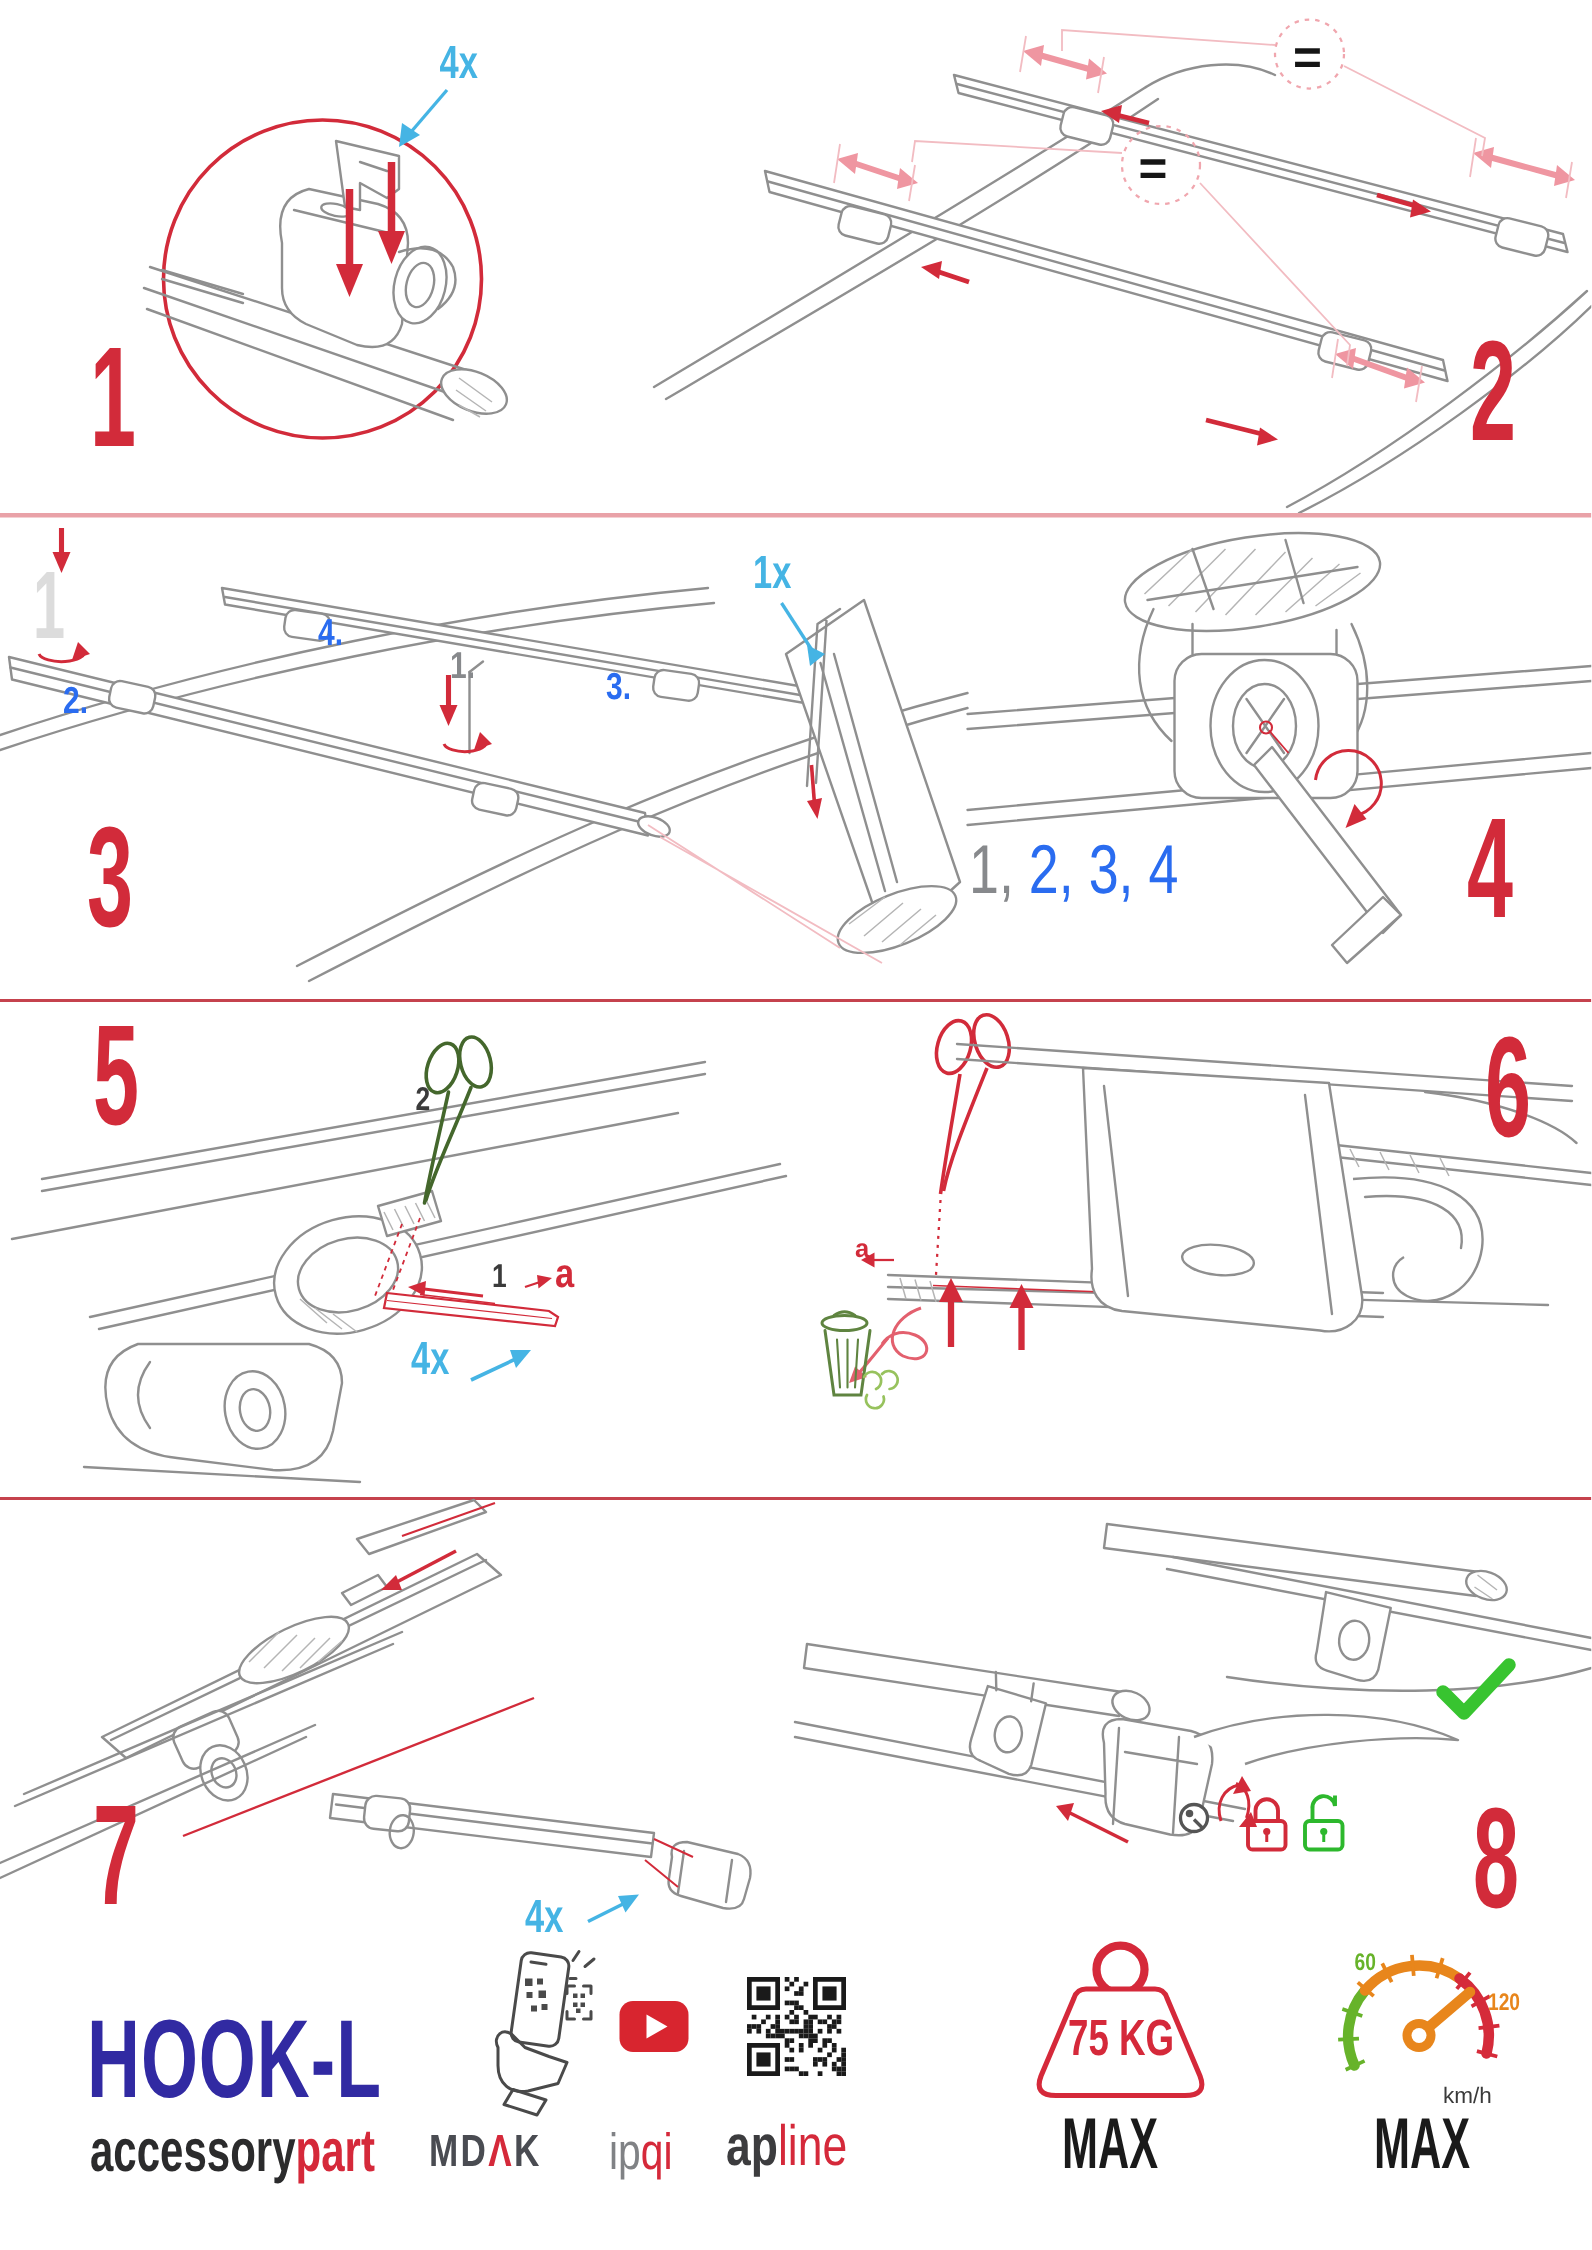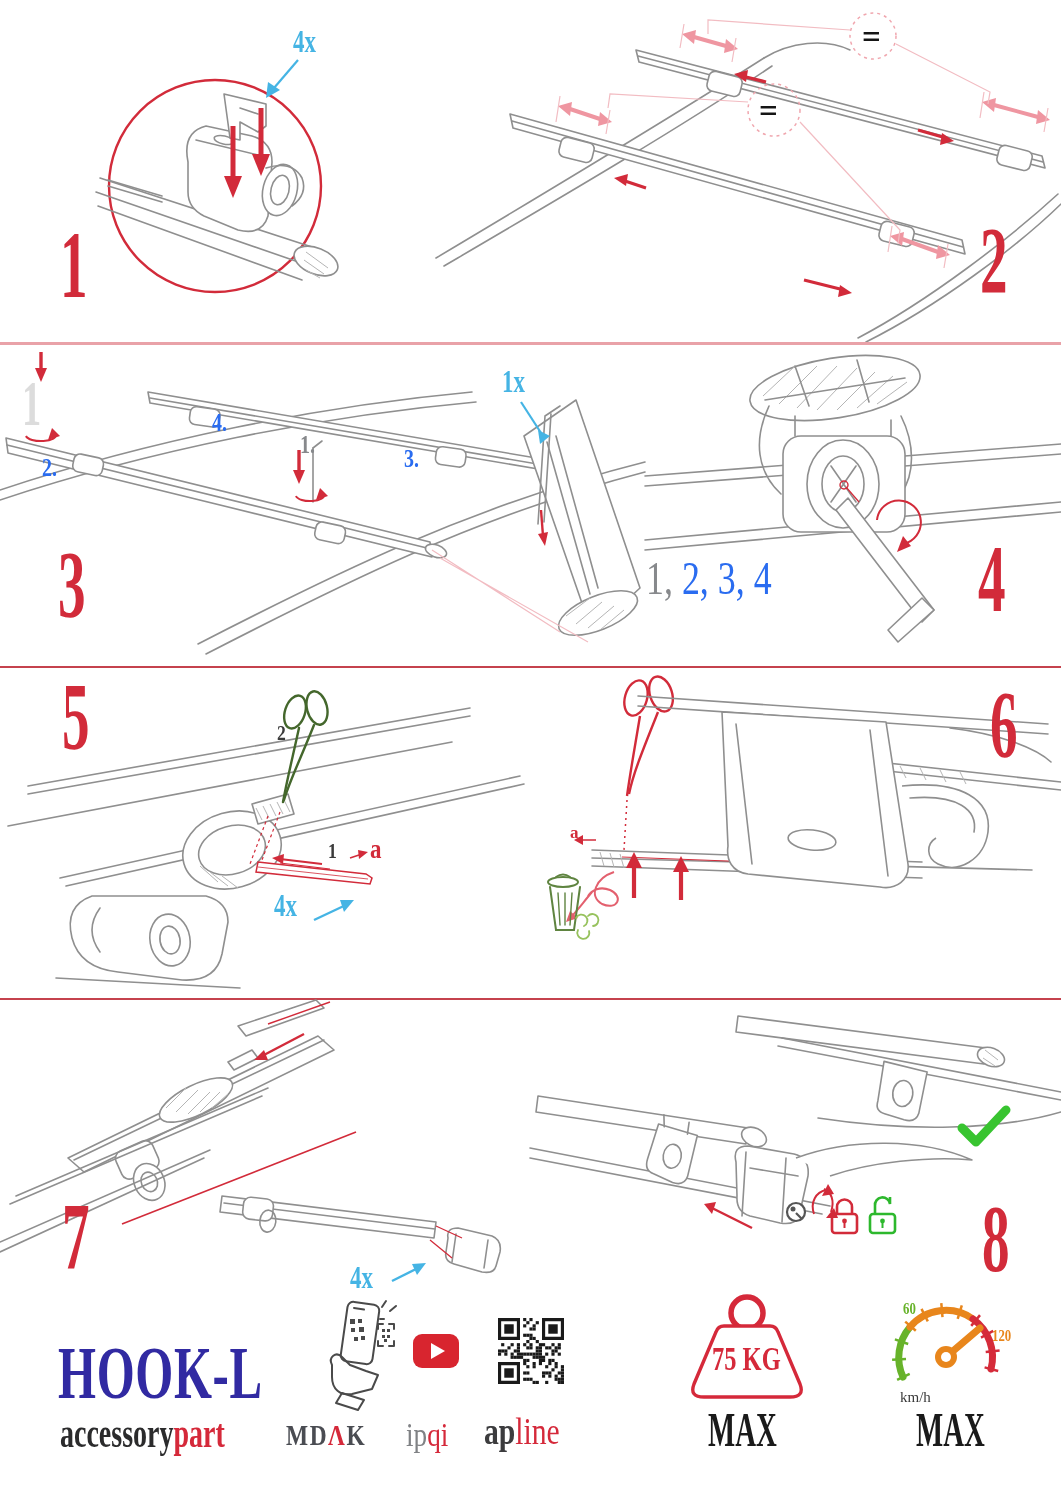--- a/index.html
+++ b/index.html
@@ -1,17 +1,17 @@
 <!DOCTYPE html>
 <html><head>
 <meta charset="utf-8">
 <style>
   html,body{margin:0;padding:0;background:#ffffff;}
   .page{position:relative;width:1061px;height:1500px;background:#ffffff;
-        font-family:Liberation Serif, serif;overflow:hidden;}
+        font-family:Liberation Sans, sans-serif;overflow:hidden;}
   svg{position:absolute;overflow:visible;}
 
   
   .stepnum{position:absolute;color:#d22b3a;font-weight:bold;font-size:95px;line-height:0.78;
            transform:scaleX(0.58);transform-origin:left top;letter-spacing:0;}
   .qty{position:absolute;color:#45b4e4;font-weight:bold;font-size:31px;line-height:1;
        transform:scaleX(0.74);transform-origin:left top;}
   .bluelbl{position:absolute;color:#2a6cf0;font-size:25px;font-weight:bold;line-height:1;
            transform:scaleX(0.8);transform-origin:left top;}
   .graylbl{position:absolute;color:#87898c;font-size:25px;font-weight:bold;line-height:1;
@@ -642,16 +642,16 @@
       <line x1="99.0" y1="42.6" x2="111.2" y2="35.8" stroke="#d52b3a"></line>
       <line x1="103.7" y1="57.1" x2="117.6" y2="55.4" stroke="#d52b3a"></line>
       <line x1="102.6" y1="72.4" x2="116.2" y2="76.0" stroke="#d52b3a"></line>
     </g>
     <line x1="64" y1="62" x2="98" y2="33" stroke="#e8861c" stroke-width="7" stroke-linecap="round"></line>
     <circle cx="64" cy="62" r="11" fill="#e8861c"></circle>
     <circle cx="64" cy="62" r="5" fill="#ffffff"></circle>
   </svg>
   <span class="spd-lo" style="left:903px;top:1301px">60</span>
   <span class="spd-hi" style="left:992px;top:1328px">120</span>
-  <span class="kmh" style="left:900px;top:1390px">km/h</span>
+  <span class="kmh" style="left:962px;top:1390px">km/h</span>
   <span class="maxlbl" style="left:916px;top:1406px">MAX</span>
 
 </div>
 
 </body></html>

